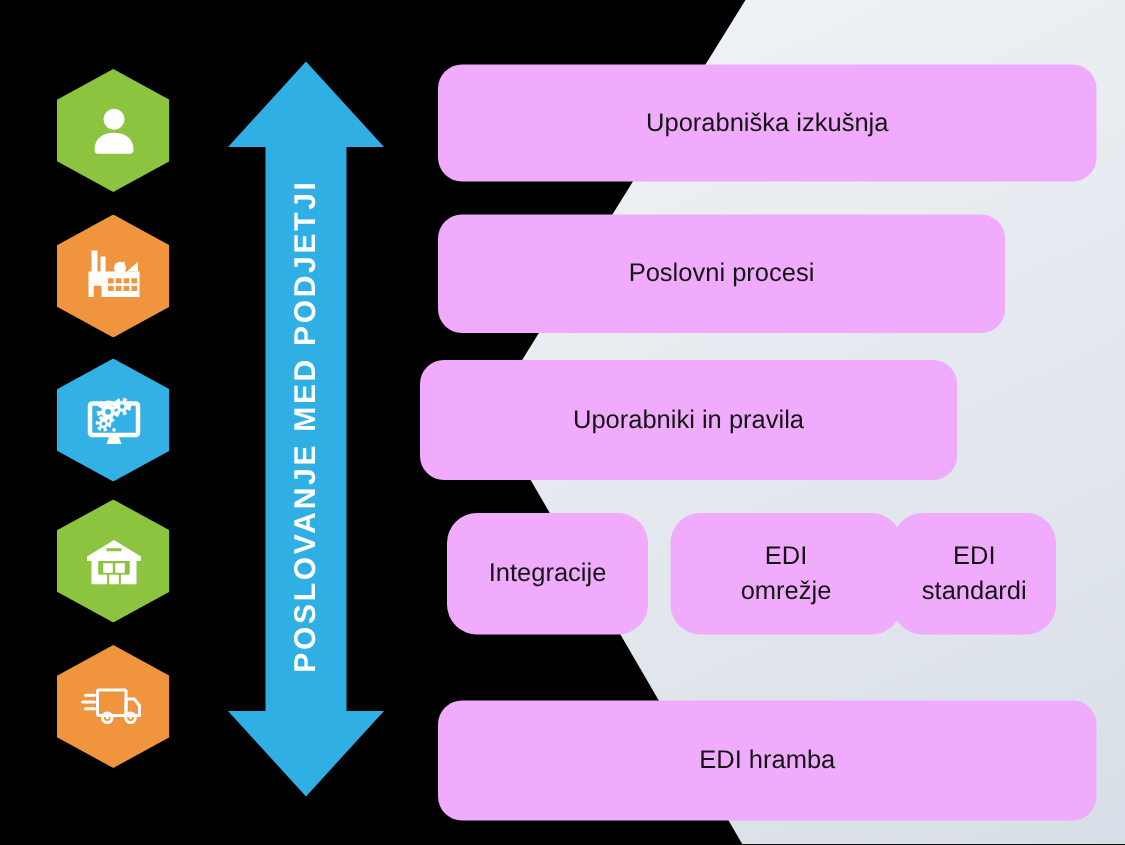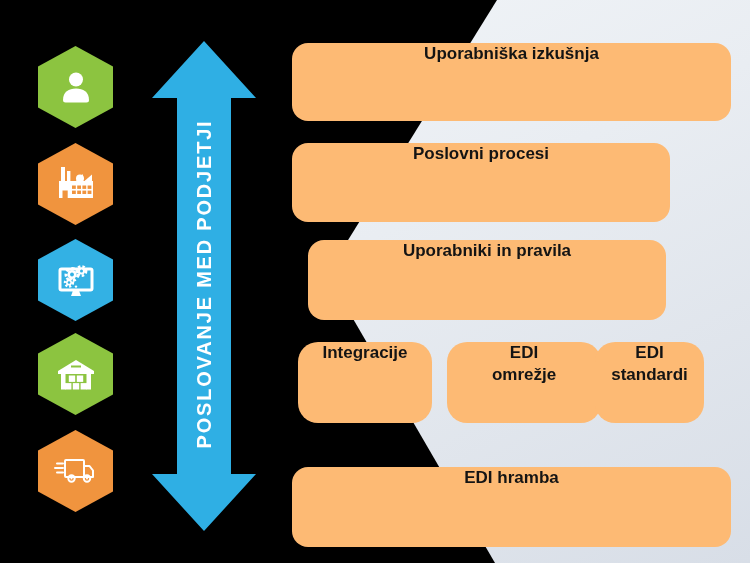--- a/index.html
+++ b/index.html
@@ -24,27 +24,27 @@
   .hex4{ top:333px; } .hex5{ top:430px; }
   .hex svg { width:48px; height:48px; }
   
   .arrow-svg { position:absolute; left:152px; top:41px; width:104px; height:490px; }
   .arrow-label {
     font-family:"Liberation Sans", sans-serif;
     font-weight:bold; font-size:20px; letter-spacing:1.8px;
   }
   
   .box {
-    position:absolute; background:#fdba74; border-radius:16px;
-    display:flex; align-items:flex-start; justify-content:center; text-align:center;
-    font-weight:700; font-size:17px; line-height:1.3; color:#141414;
+    position:absolute; background:#f0abfc; border-radius:16px;
+    display:flex; align-items:center; justify-content:center; text-align:center;
+    font-weight:400; font-size:17px; line-height:1.3; color:#141414;
   }
   .box-ux        { left:292px; top:43px;  width:439px; height:78px; }
   .box-procesi   { left:292px; top:143px; width:378px; height:79px; }
-  .box-pravila   { left:308px; top:240px; width:358px; height:80px; }
+  .box-pravila   { left:280px; top:240px; width:358px; height:80px; }
   .box-integracije{ left:298px; top:342px; width:134px; height:81px; border-radius:20px; }
   .box-omrezje   { left:447px; top:342px; width:154px; height:81px; border-radius:20px; }
   .box-standardi { left:595px; top:342px; width:109px; height:81px; border-radius:20px; }
   .box-hramba    { left:292px; top:442px; width:439px; height:80px;margin-top:25px; }
   .two-line span { display:inline-block; max-width:82px; }
 </style>
 </head>
 <body>
 
 <div class="stage">

